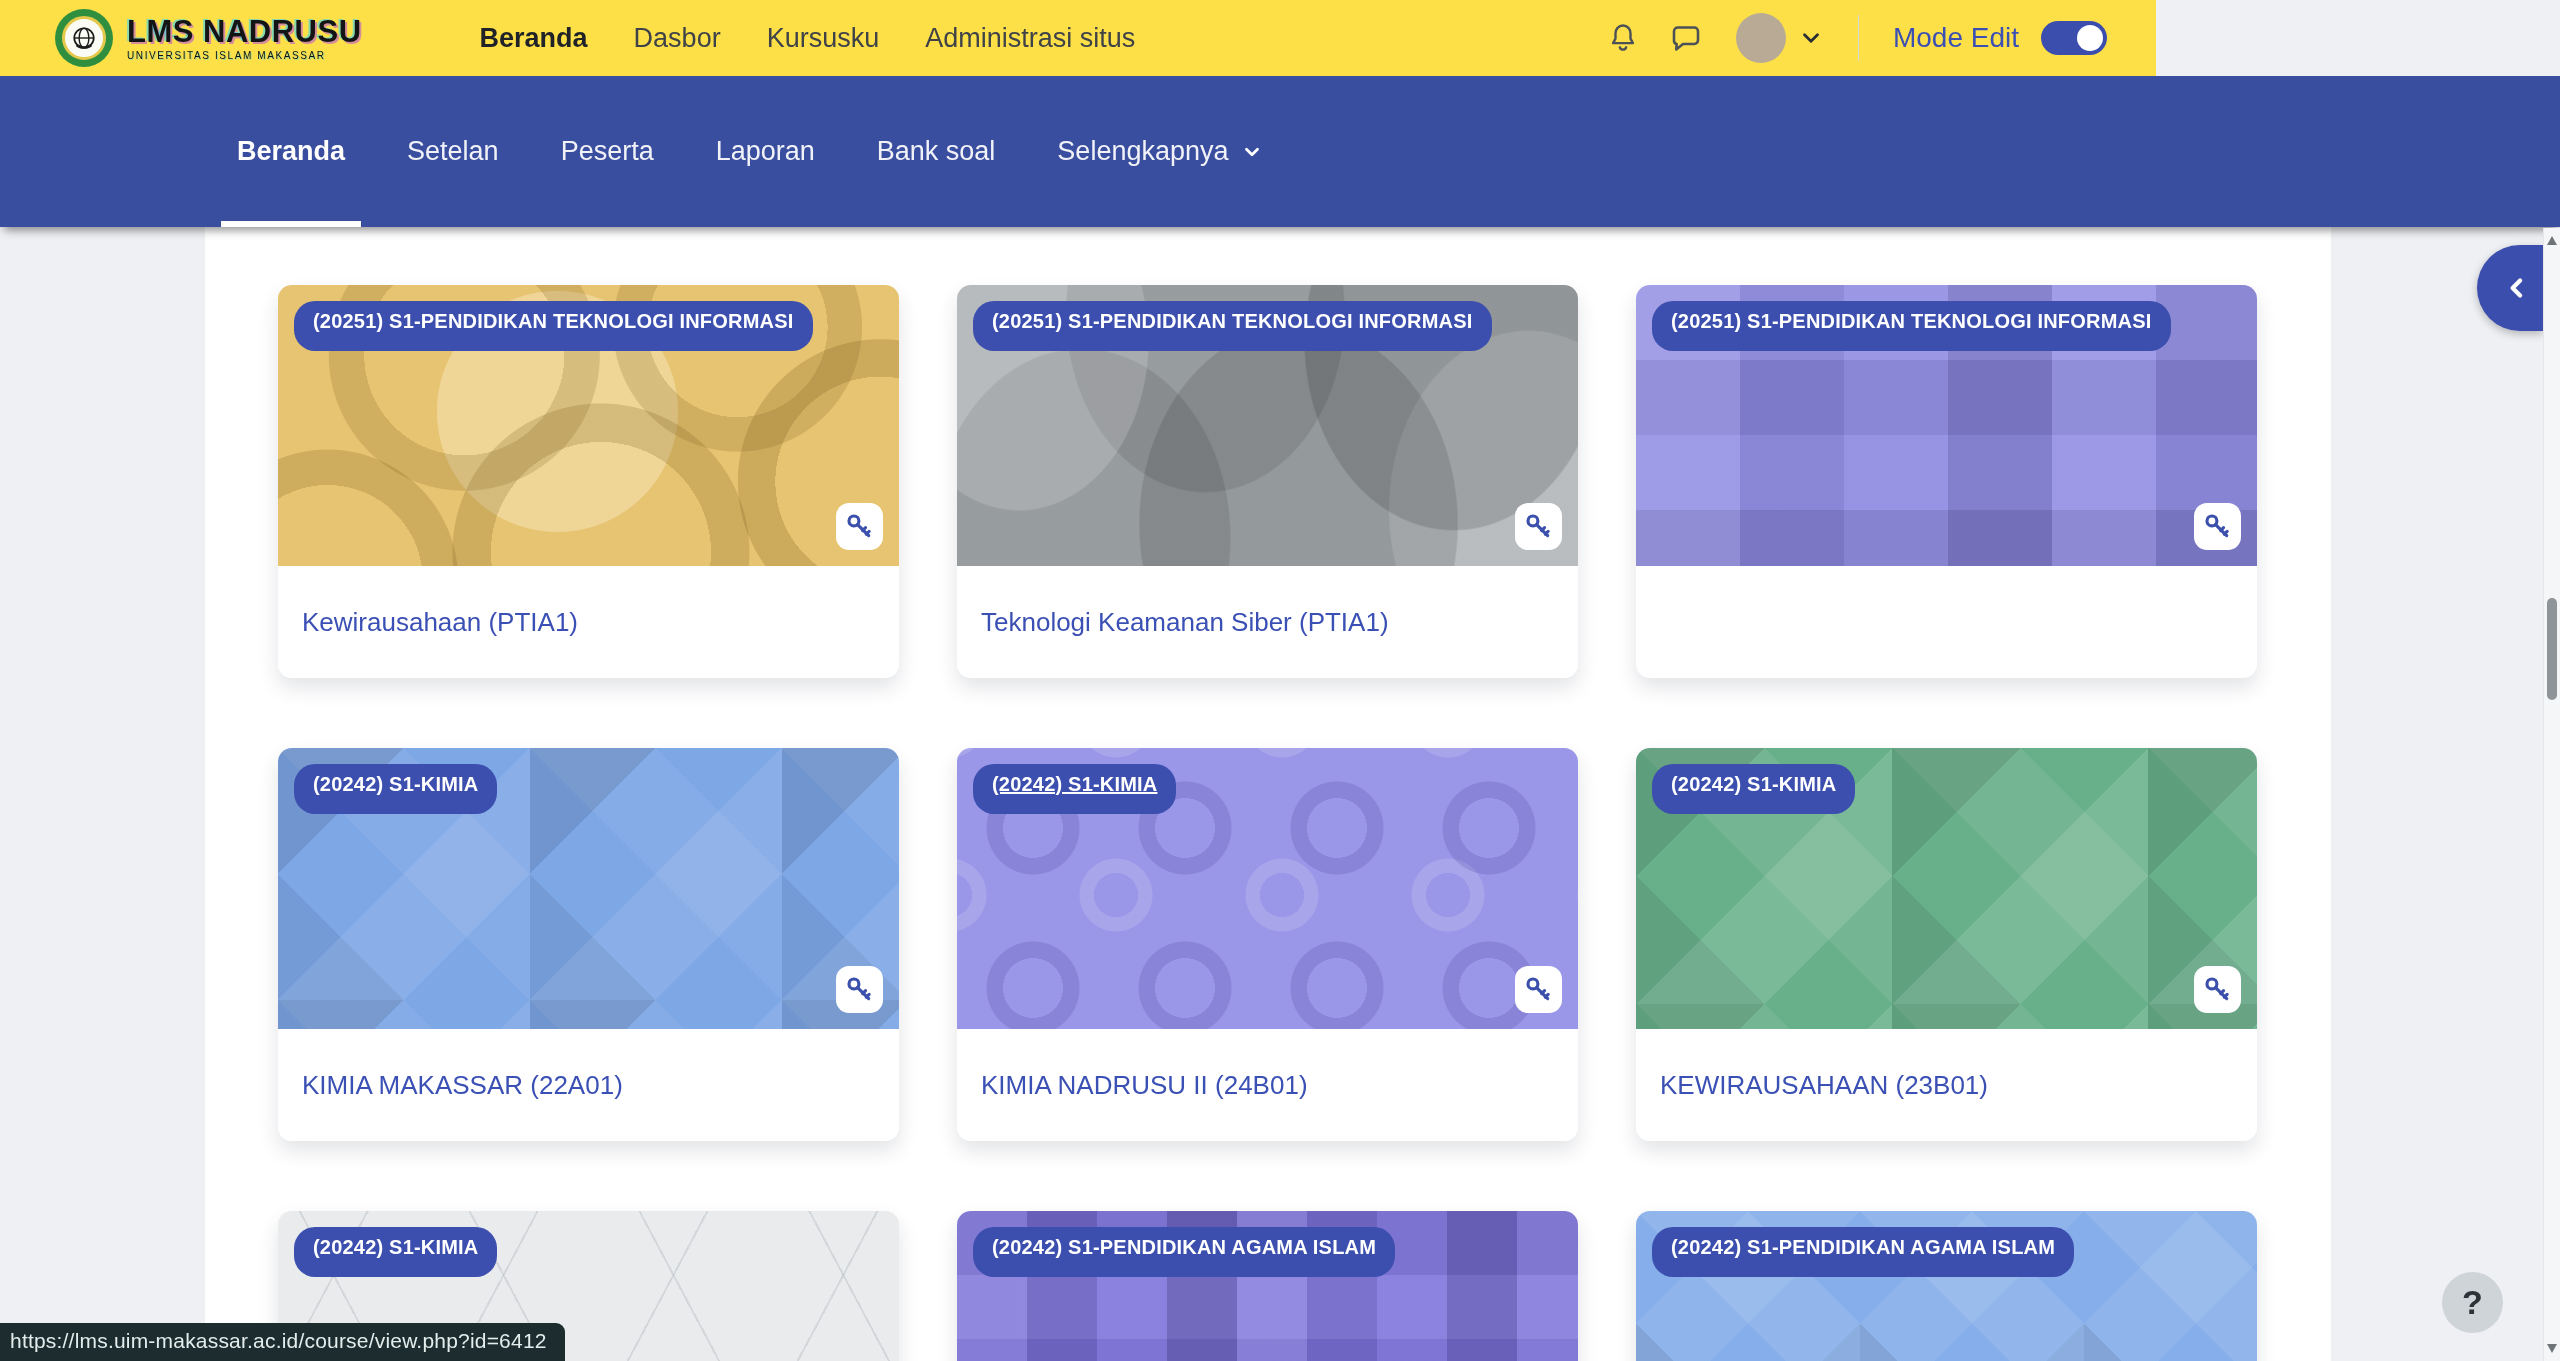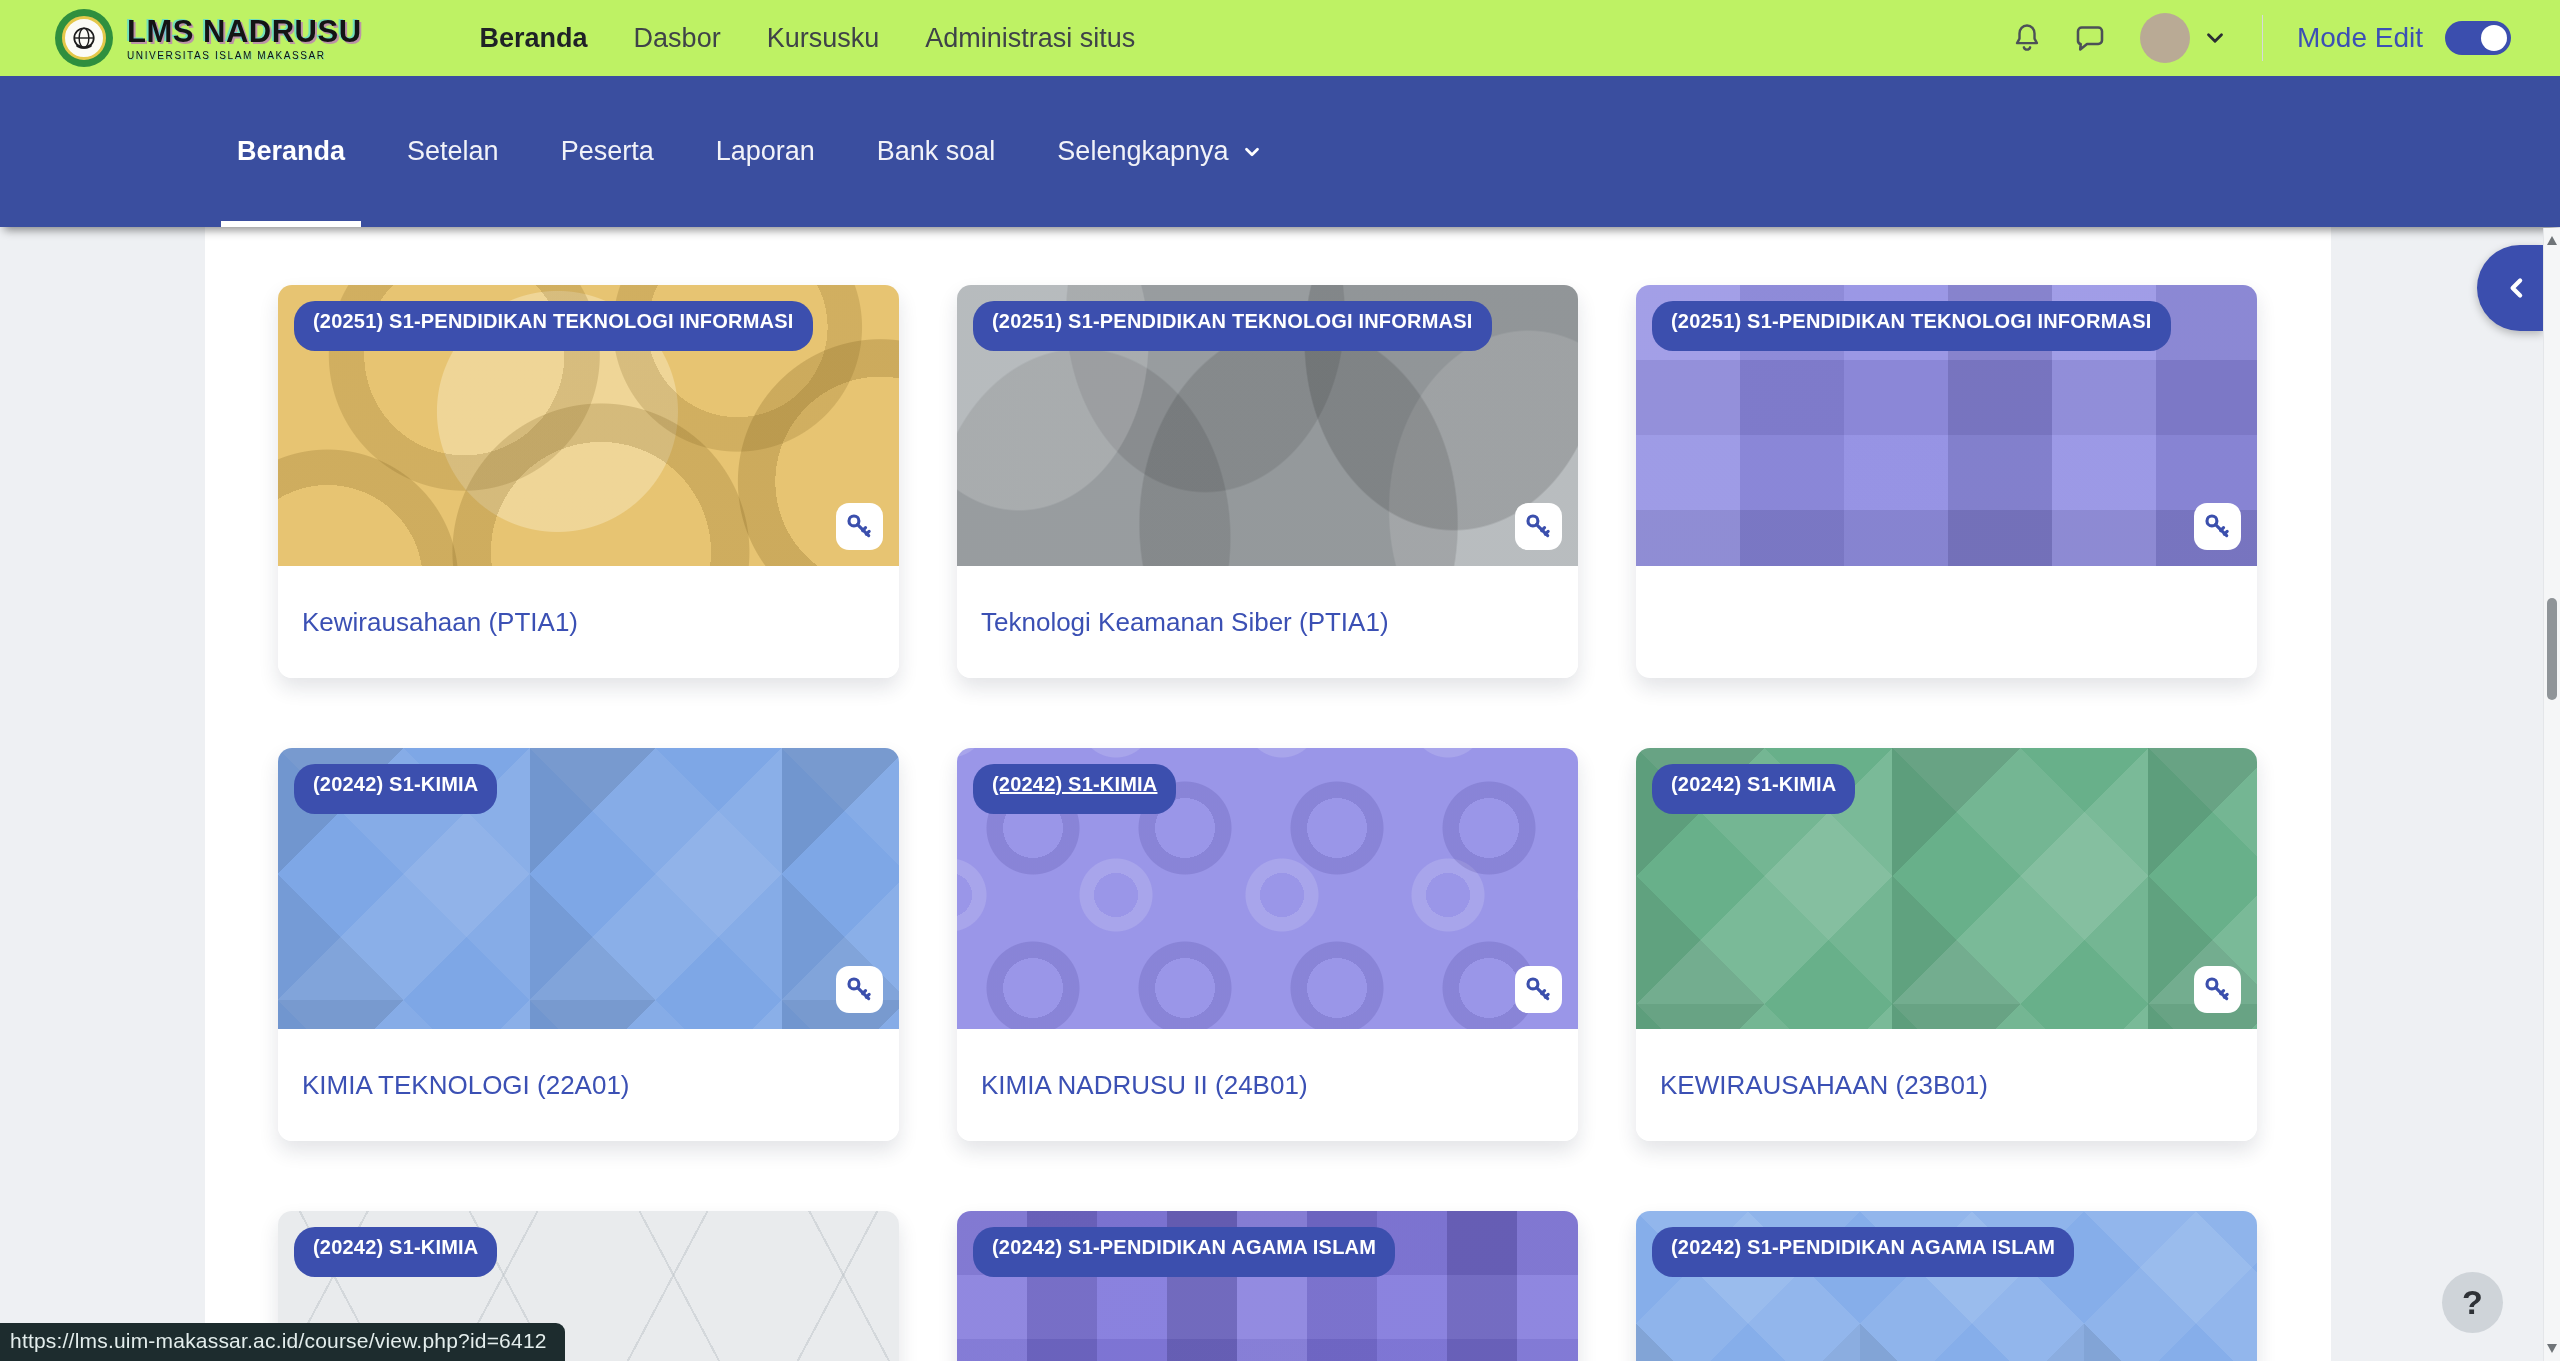--- a/index.html
+++ b/index.html
@@ -1,21 +1,21 @@
 <!DOCTYPE html>
 <html><head>
 <meta charset="utf-8">
 <style>
   * { margin:0; padding:0; box-sizing:border-box; }
   html,body { width:2560px; height:1361px; overflow:hidden; }
   body { font-family:"Liberation Sans", sans-serif; background:#eef0f3; }
   .screen { position:relative; width:2560px; height:1361px; overflow:hidden; }
 
   
-  .topbar { position:absolute; top:0; left:0; width:2560px; height:76px; background:#bef264; display:flex; z-index:30; }
+  .topbar { position:absolute; top:0; left:0; width:2156px; height:76px; background:#fde047; display:flex; z-index:30; }
   .brand { display:flex; align-items:center; gap:14px; margin-left:55px; cursor:pointer; }
   .emblem { width:58px; height:58px; border-radius:50%; background:#2f8f3e; display:flex; align-items:center; justify-content:center; flex:0 0 auto; }
   .emblem-mid { width:44px; height:44px; border-radius:50%; background:#fbfbf6; border:3px solid #e4c84a; display:flex; align-items:center; justify-content:center; }
   .brand-text { display:flex; flex-direction:column; line-height:1; }
   .brand-title { font-size:31px; font-weight:900; letter-spacing:.5px; color:#141414;
                  text-shadow:-2px -1px 0 rgba(72,214,231,.65), 2px 2px 0 rgba(186,85,211,.6); }
   .brand-sub { font-size:10px; font-weight:400; letter-spacing:1.6px; color:#101010; margin-top:4px;
                text-shadow:1px 1px 0 rgba(72,214,231,.5); }
   .top-nav { display:flex; align-items:center; gap:46px; margin-left:118px; }
   .top-nav a { font-size:27px; color:#3f4348; text-decoration:none; cursor:pointer; }
@@ -257,21 +257,21 @@
         <span class="key-btn" hidden="">
           <svg width="29" height="29" viewBox="0 0 24 24" fill="none" stroke="#3b4fad" stroke-width="2.6" stroke-linecap="round" stroke-linejoin="round">
             <circle cx="7.4" cy="7.4" r="4.1"></circle>
             <path d="M10.4 10.4 L19.6 19.6"></path>
             <path d="M14.6 15.4 L17 13"></path>
             <path d="M17.6 18.4 L20 16"></path>
           </svg>
         </span>
       </div>
       <div class="card-footer">
-        <a class="card-title">KIMIA TEKNOLOGI (22A01)</a>
+        <a class="card-title">KIMIA MAKASSAR (22A01)</a>
       </div>
     </article>
 
     <article class="card">
       <div class="card-img pat-purple-rings" style="background-color: rgb(154, 150, 232);">
         <span class="badge u">(20242) S1-KIMIA</span>
         <span class="key-btn" hidden="">
           <svg width="29" height="29" viewBox="0 0 24 24" fill="none" stroke="#3b4fad" stroke-width="2.6" stroke-linecap="round" stroke-linejoin="round">
             <circle cx="7.4" cy="7.4" r="4.1"></circle>
             <path d="M10.4 10.4 L19.6 19.6"></path>

